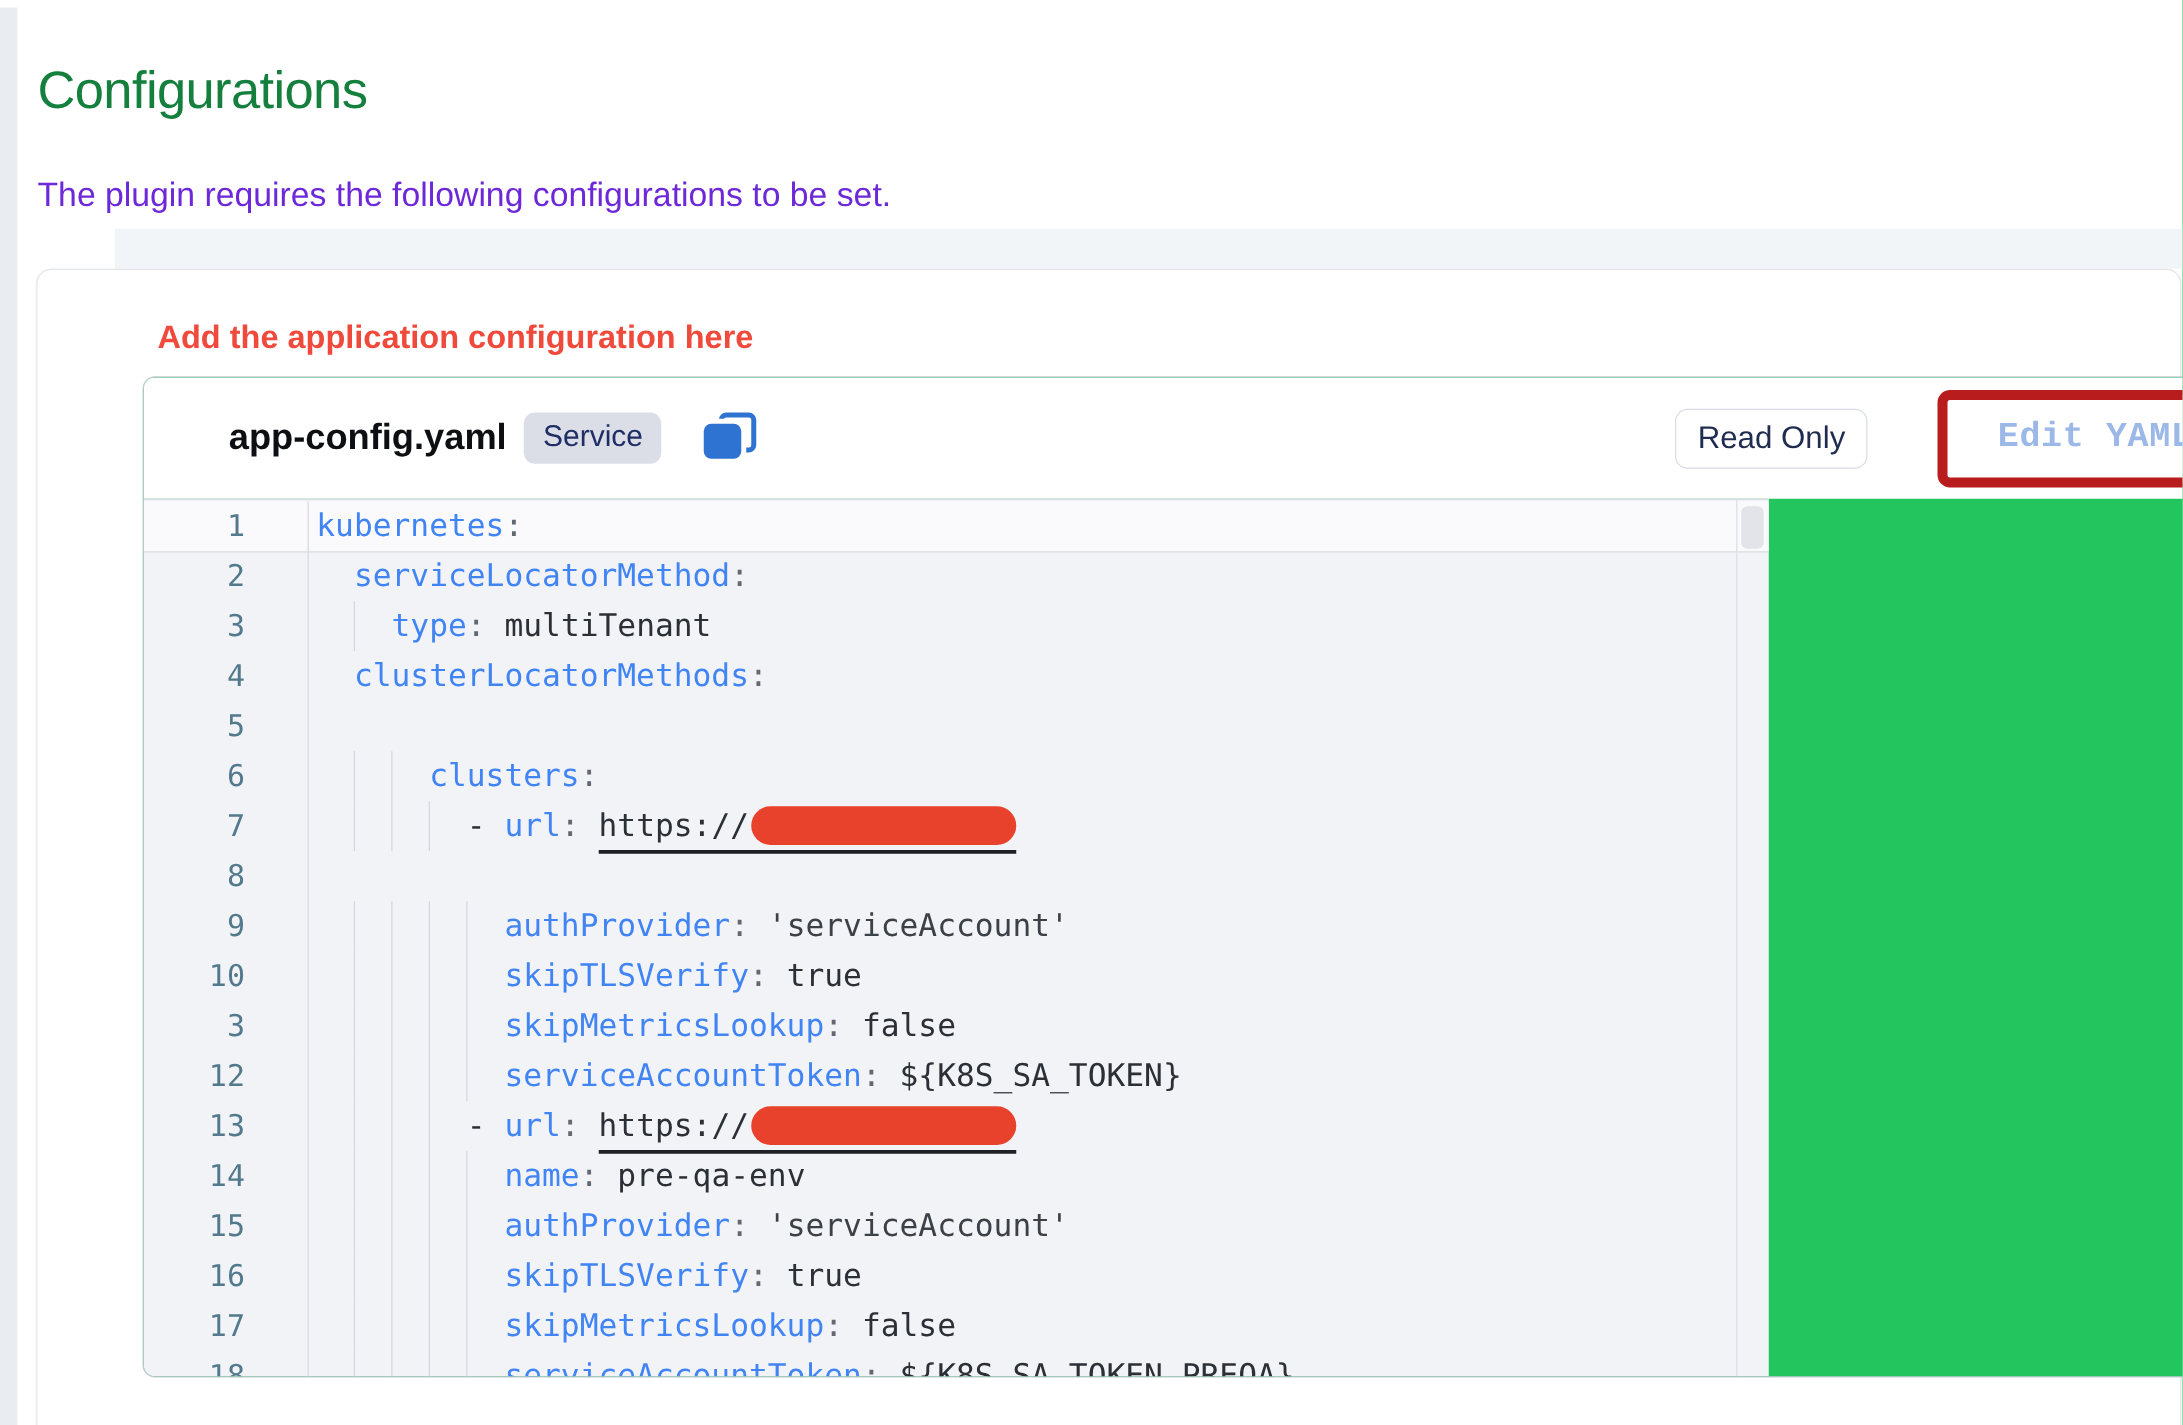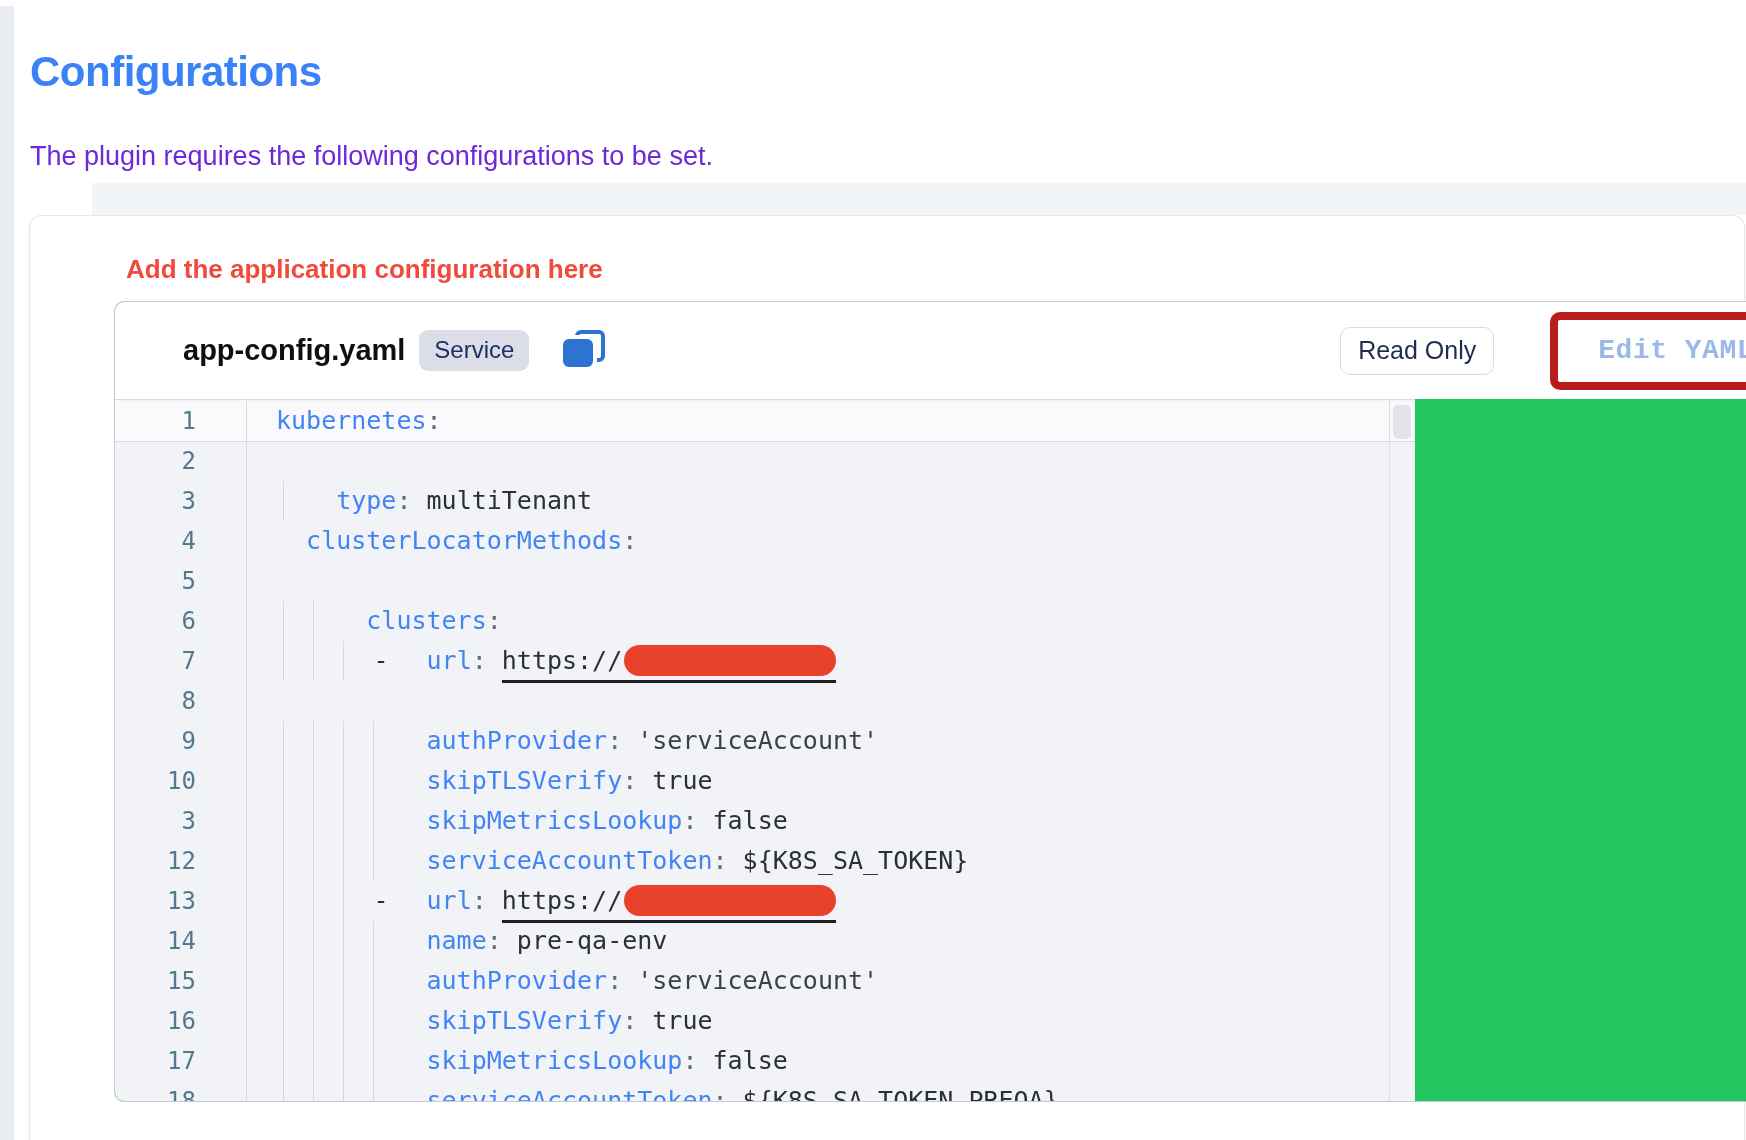--- a/index.html
+++ b/index.html
@@ -3,21 +3,21 @@
 <meta charset="utf-8">
 <style>
   html,body{margin:0;padding:0;}
   body{
     width:1746px;height:1140px;position:relative;overflow:hidden;
     background:#ffffff;
     font-family:"Liberation Sans", sans-serif;
     -webkit-font-smoothing:antialiased;
   }
   .left-strip{position:absolute;left:0;top:6px;width:14px;bottom:0;background:#e9edf2;}
-  .page-title{position:absolute;left:30px;top:20px;font-size:42px;font-weight:bold;color:#3b82f6;letter-spacing:-0.5px;}
+  .page-title{position:absolute;left:30px;top:20px;font-size:42px;font-weight:normal;color:#15803d;letter-spacing:-0.5px;}
   .page-intro{position:absolute;left:30px;top:114px;font-size:27px;color:#6d28d9;}
   .top-band{position:absolute;left:92px;right:0;top:183px;height:32px;background:#f2f5f8;}
   
   .section-card{
     position:absolute;left:29px;top:215px;right:1px;height:960px;
     background:#ffffff;border:1px solid #e3e6ea;border-radius:12px;
     box-shadow:0 1px 3px rgba(20,30,50,0.05);
     box-sizing:border-box;
   }
   .callout{position:absolute;left:96px;top:38px;font-size:26px;font-weight:bold;color:#ef4a3c;}
@@ -65,21 +65,21 @@
   .code-lines{position:absolute;left:0;top:1px;width:1274px;}
   .line{display:flex;height:40px;}
   .line.hl{background:#fafafc;box-shadow:0 1px 0 #d9dbe0;}
   .ln{
     width:132px;flex:0 0 132px;text-align:right;padding-right:50px;box-sizing:border-box;
     border-right:1px solid #d8dae0;color:#53798c;line-height:40px;font-size:24px;
     user-select:none;
   }
   .lt{position:relative;flex:1;padding-left:6px;white-space:pre;line-height:40px;color:#2b2f36;}
   .guide{position:absolute;top:0;bottom:0;width:1px;background:#d5d7de;}
-  .tok-k{color:#4184f4;margin-left:23px;}
+  .tok-k{color:#4184f4;}
   .tok-p{color:#616a73;}
   .tok-v{color:#2b2f36;}
   .tok-s{color:#3c4147;}
   .tok-sp{color:#2b2f36;}
   .urlwrap{display:inline-block;border-bottom:3px solid #1d2024;padding-bottom:1px;line-height:normal;vertical-align:baseline;}
   .tok-url{color:#2b2f36;}
   .redact{
     display:inline-block;width:212px;height:31px;border-radius:16px;
     background:#e8412c;vertical-align:middle;margin:0 0 3px 2px;
   }
@@ -117,20 +117,21 @@
     </div>
 
     <div class="code-area">
       <div class="code-lines">
           <div class="line hl">
             <div class="ln">1</div>
             <div class="lt"><span class="tok-k">kubernetes</span><span class="tok-p">:</span></div>
           </div>
           <div class="line">
             <div class="ln">2</div>
+            <div class="lt"><span class="tok-sp">  </span><span class="tok-k">serviceLocatorMethod</span><span class="tok-p">:</span></div>
           </div>
           <div class="line">
             <div class="ln">3</div>
             <div class="lt"><span class="guide" style="left: calc(2ch + 6px);"></span><span class="tok-sp">    </span><span class="tok-k">type</span><span class="tok-p">:</span><span class="tok-v"> multiTenant</span></div>
           </div>
           <div class="line">
             <div class="ln">4</div>
             <div class="lt"><span class="tok-sp">  </span><span class="tok-k">clusterLocatorMethods</span><span class="tok-p">:</span></div>
           </div>
           <div class="line">

